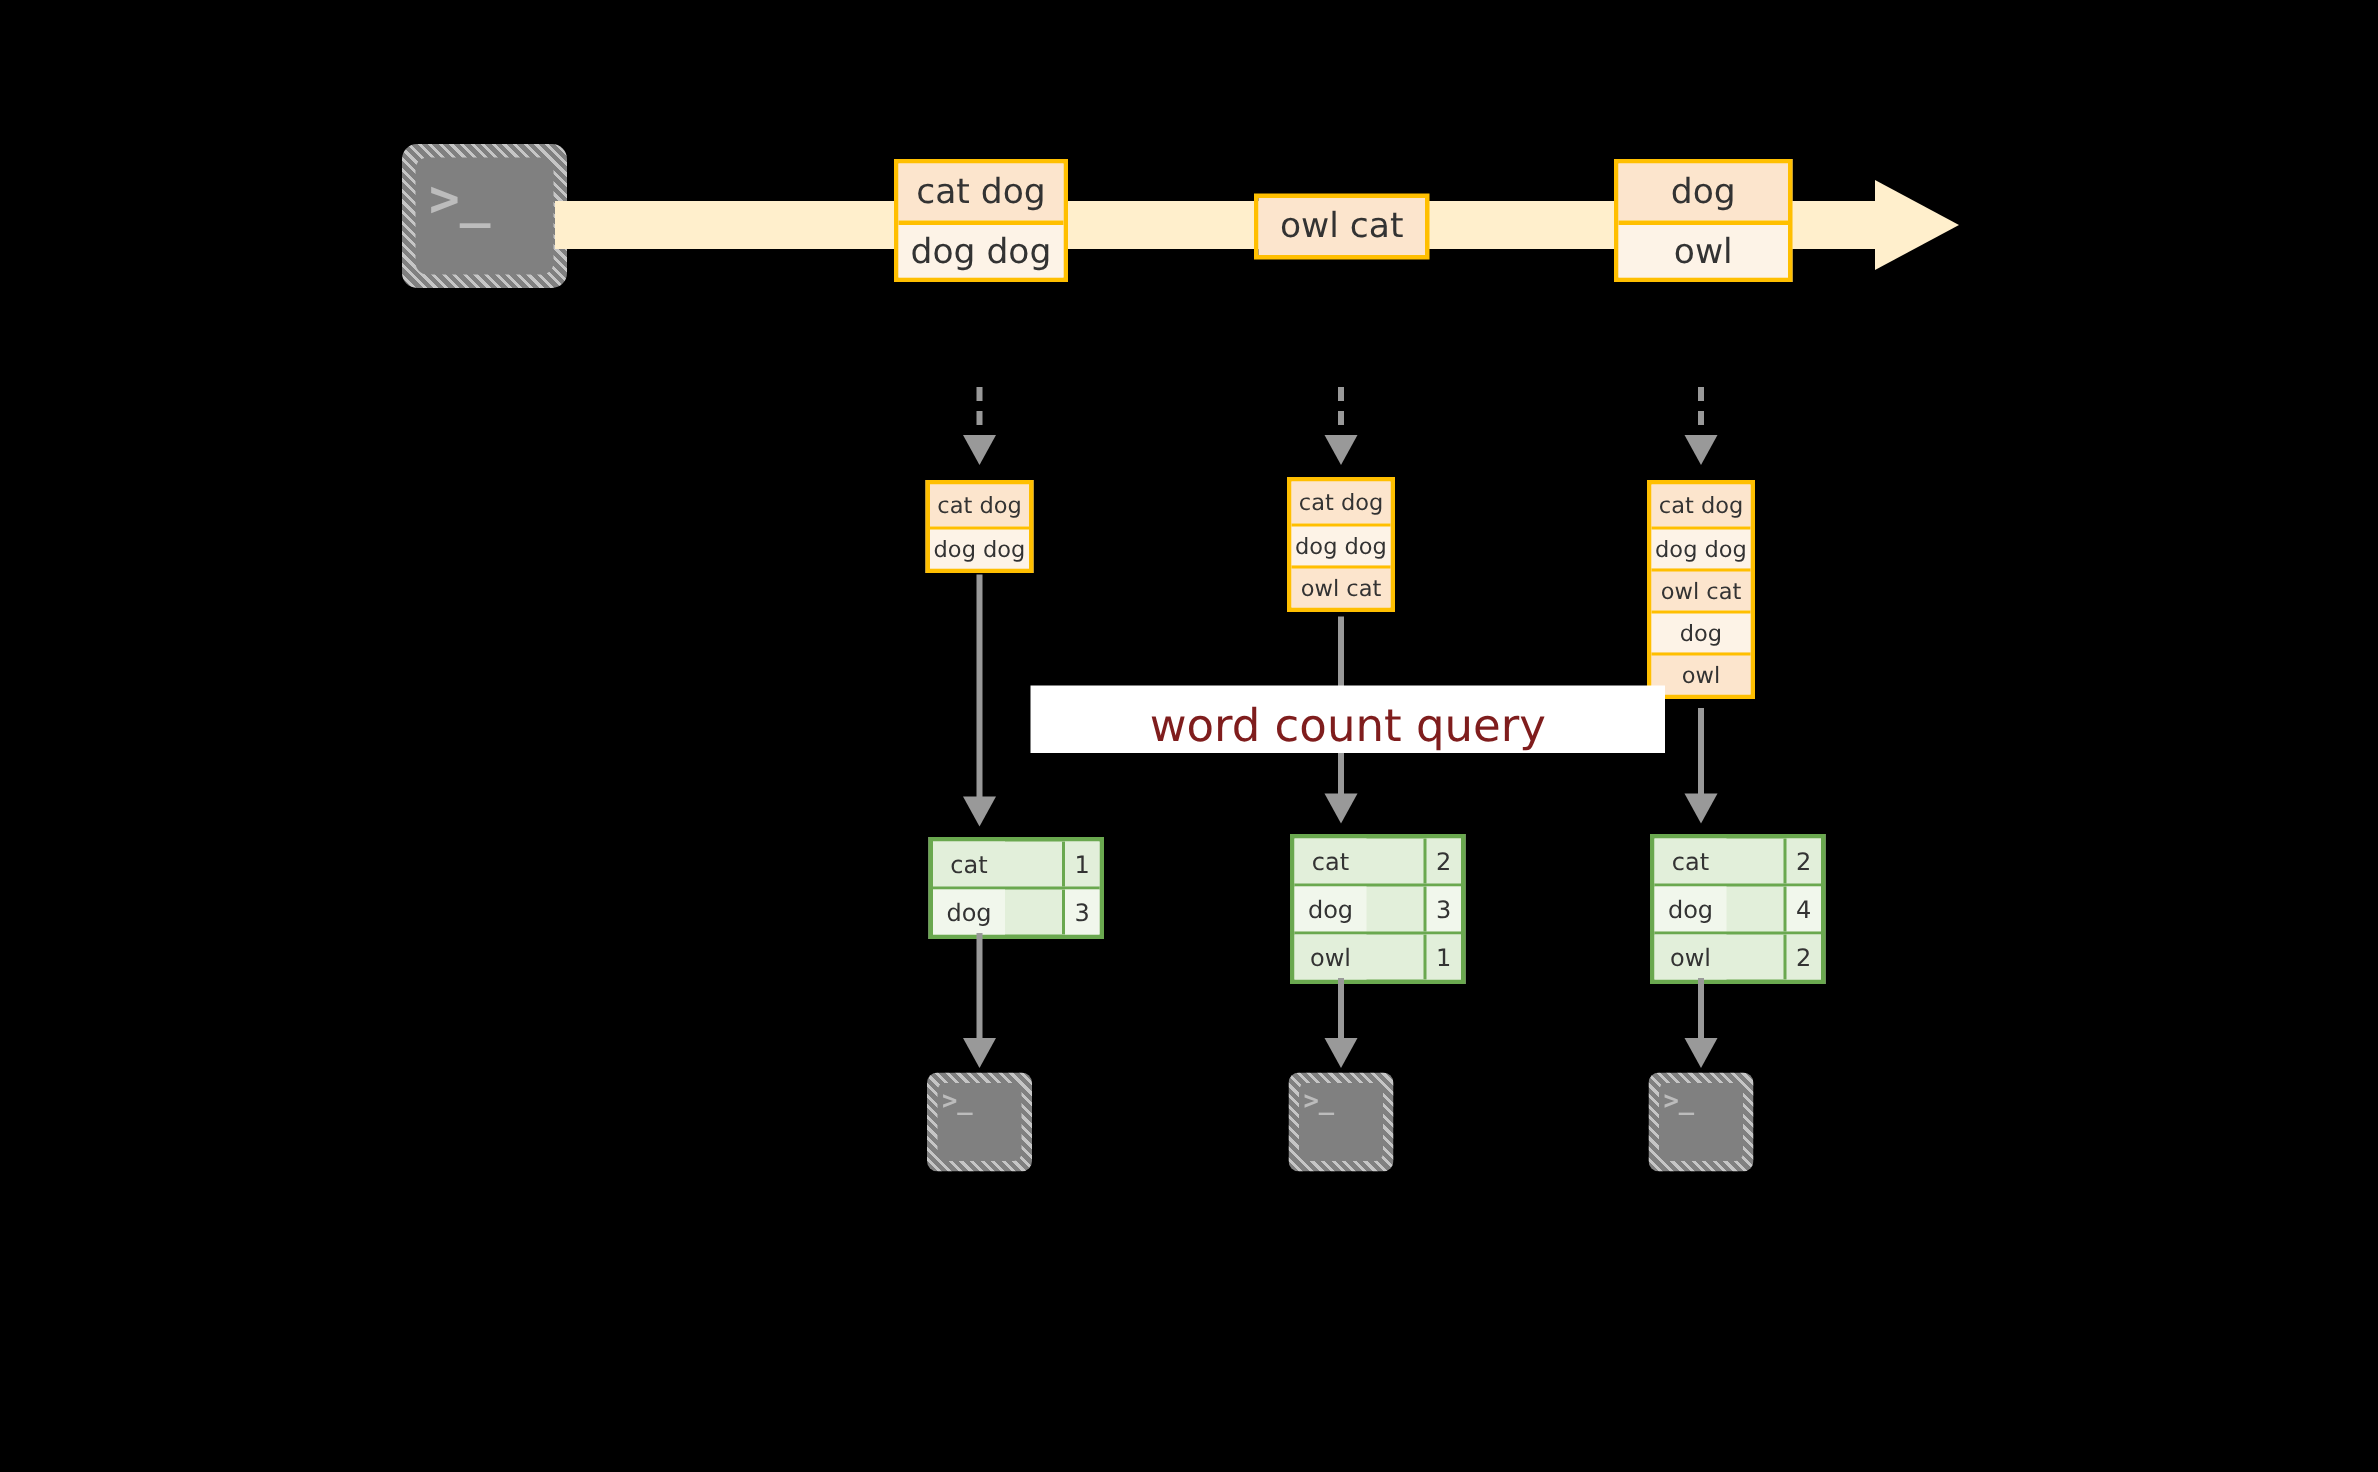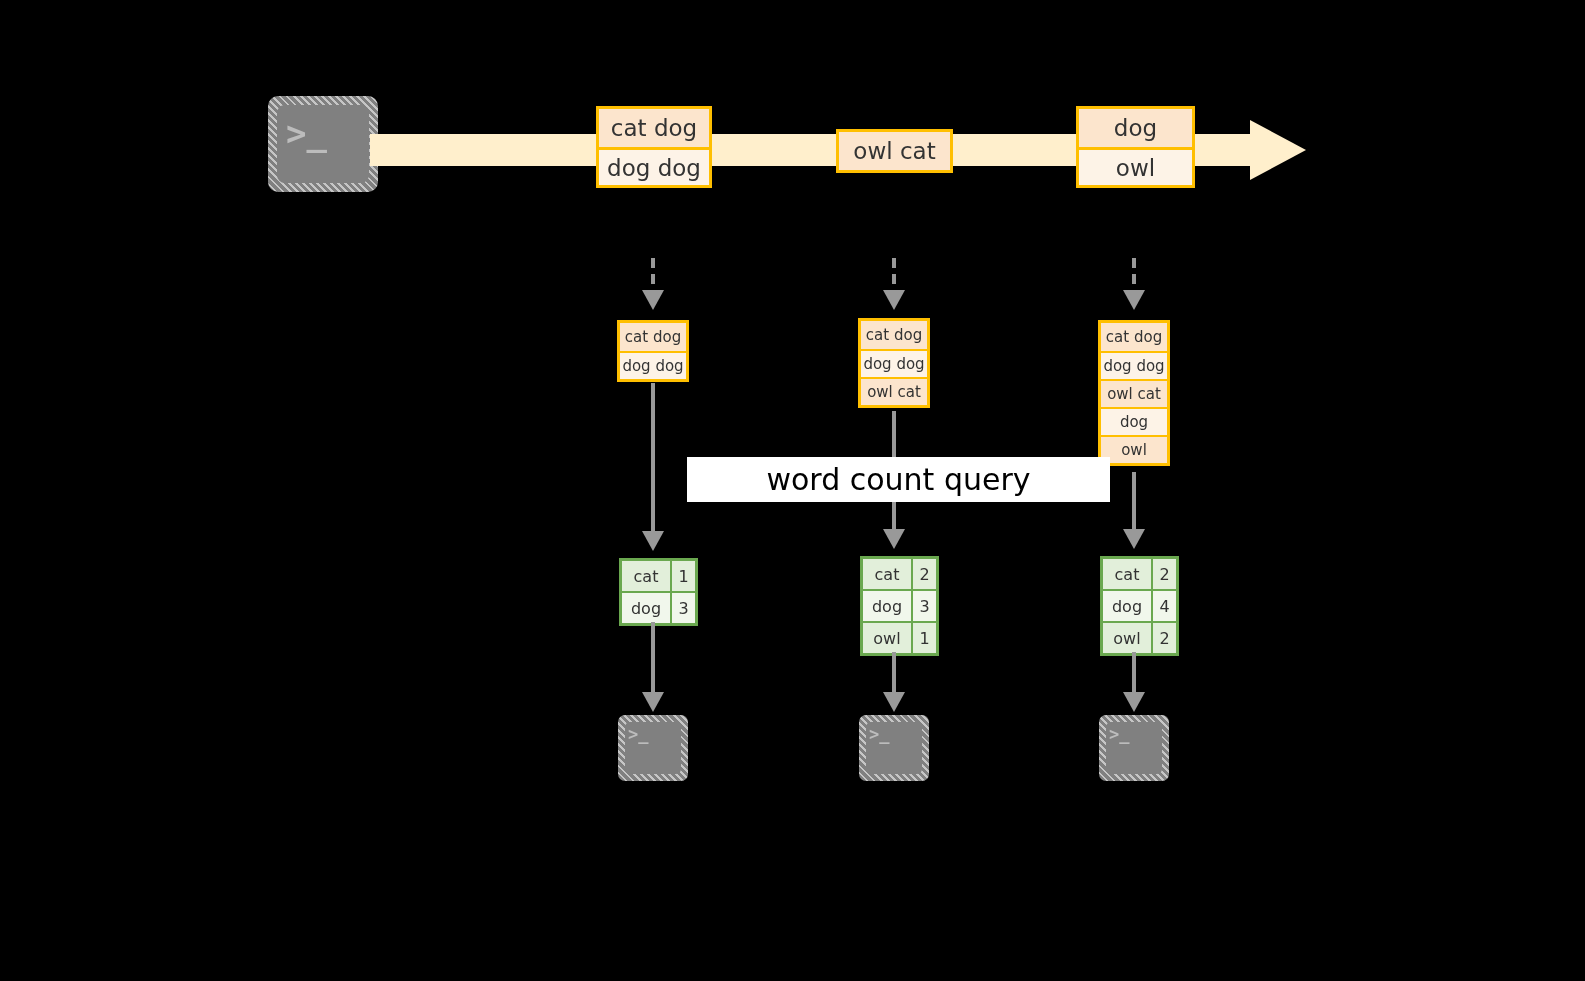--- a/index.html
+++ b/index.html
@@ -110,20 +110,21 @@
     position: absolute;
     box-sizing: border-box;
     border: 3px solid #6AA84F;
     display: flex;
     flex-direction: column;
     background: #E2EFDA;
   }
   .resrow {
     display: flex;
     height: 30px;
+    gap: 38px;
   }
   .resrow + .resrow { border-top: 2px solid #6AA84F; }
   .resword, .rescount {
     box-sizing: border-box;
     display: flex;
     align-items: center;
     justify-content: center;
     font-size: 16px;
     color: #333333;
     background: #E2EFDA;
@@ -151,23 +152,23 @@
     border-left: 11px solid transparent;
     border-right: 11px solid transparent;
     border-top: 20px solid #999999;
   }
 
   
   .query-band {
     position: absolute;
     background: #FFFFFF;
     display: flex;
-    align-items: center;
+    align-items: flex-end;
     justify-content: center;
-    color: #000000;
+    color: #7f1d1d;
     white-space: nowrap;
   }
 </style>
 </head>
 <body>
 
 <div id="stage">
 
   <div class="terminal terminal-src" style="left:268px; top:96px; width:110px; height:96px;">
     <div class="terminal-inner"></div>

